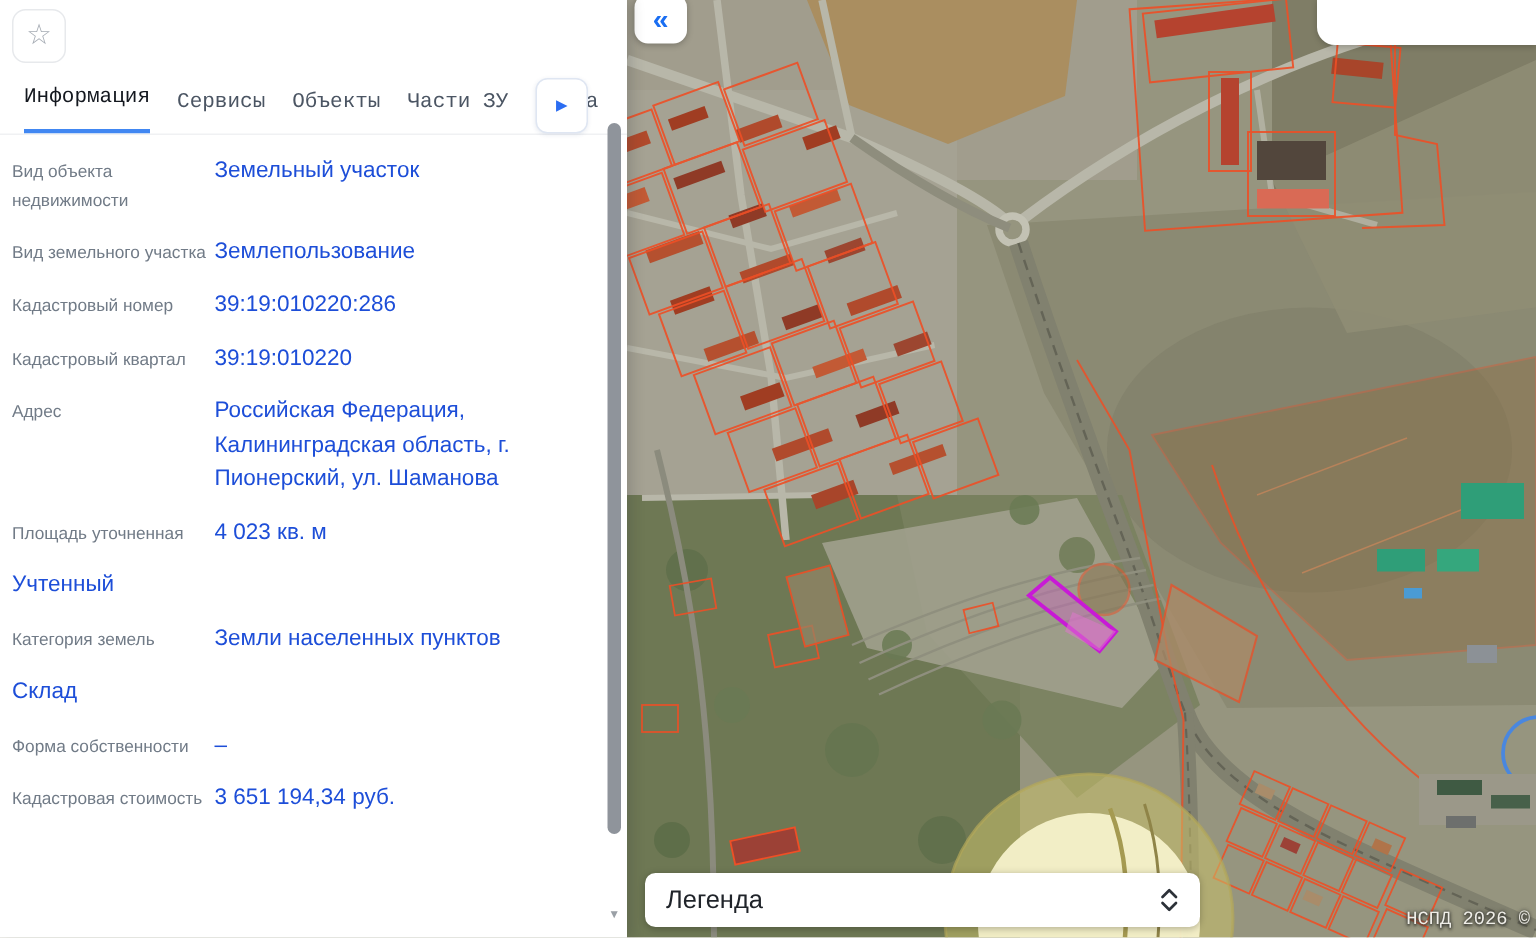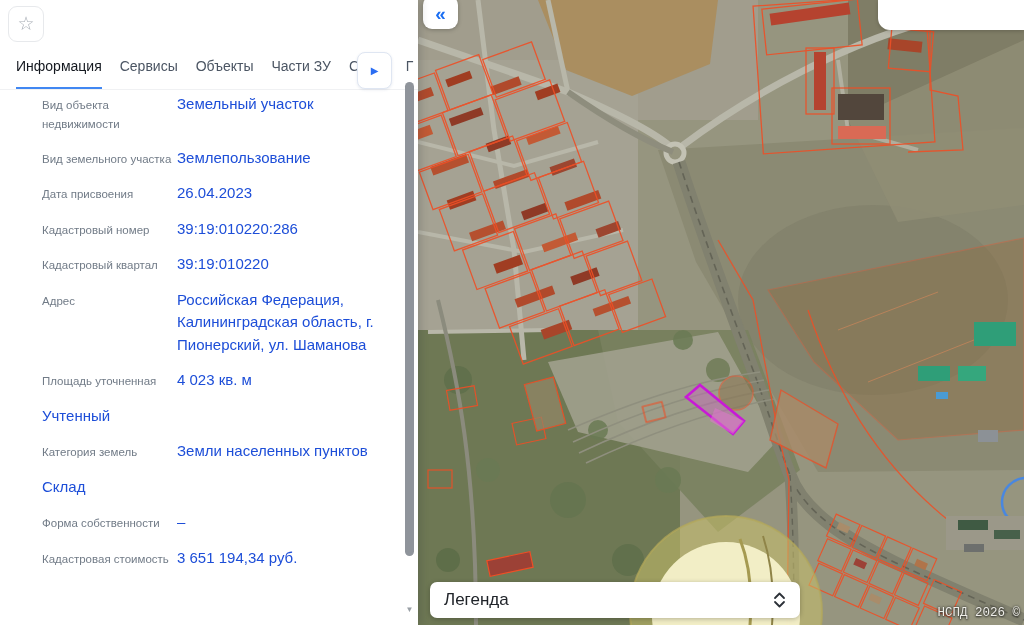--- a/index.html
+++ b/index.html
@@ -7,30 +7,30 @@
               font-family:"Liberation Sans", sans-serif; background:#fff; }
   .app { position:relative; width:1024px; height:625px; }
 
   
   .panel { position:absolute; left:0; top:0; width:418px; height:625px;
            background:#fff; z-index:5; box-shadow:3px 0 8px rgba(40,45,55,.18); }
   .fav-btn { position:absolute; left:8px; top:6px; width:36px; height:36px;
              border:1px solid #e7e9ec; border-radius:9px; background:#fff;
              color:#a7adb5; font-size:19px; line-height:34px; text-align:center; cursor:pointer; }
   .tabs { position:absolute; left:0; top:52px; width:418px; height:38px;
-          display:flex; align-items:flex-start; padding-left:16px;
-          border-bottom:1px solid #f0f1f3; white-space:nowrap; overflow:hidden; }
+          display:flex; align-items:flex-end; padding-left:16px;
+          border-bottom:1px solid #f0f1f3; white-space:nowrap; overflow:hidden;font-family:Liberation Mono, monospace; }
   .tab { font-size:14px; color:#4b5563; margin-right:18px; padding:6px 0 13px;
          cursor:pointer; flex:0 0 auto; }
   .tab.active { color:#14181f; border-bottom:3px solid #4187f2; }
   .tab-scroll-btn { position:absolute; right:26px; top:52px; width:35px; height:37px;
           background:#fff; border:1px solid #dfe6f2; border-radius:8px;
           box-shadow:0 1px 3px rgba(30,60,120,.10); cursor:pointer;
           color:#2b6df2; font-size:10px; text-align:center; line-height:36px; z-index:3; }
-  .fields { position:absolute; left:8px; top:80px; width:384px; padding-top:13px;margin-left:34px; }
+  .fields { position:absolute; left:8px; top:90px; width:384px; padding-top:13px; }
   .row { display:flex; margin-bottom:13px; }
   .row .lbl { flex:0 0 135px; font-size:11.5px; color:#717b87; line-height:1.65; padding-top:3px; }
   .row .val { font-size:15px; color:#1d4ed8; line-height:1.5; }
 
   
   .sb-track { position:absolute; right:3px; top:78px; width:12px; height:540px; }
   .sb-thumb { position:absolute; left:2px; top:4px; width:9px; height:474px;
               background:#8f949b; border-radius:5px; cursor:pointer; }
   .sb-arrow { position:absolute; left:1px; bottom:4px; width:11px; text-align:center;
               color:#9aa0a6; font-size:8px; cursor:pointer; }
@@ -75,24 +75,20 @@
     </div>
 
     <div class="fields">
       <div class="row">
         <div class="lbl">Вид объекта недвижимости</div>
         <div class="val">Земельный участок</div>
       </div>
       <div class="row">
         <div class="lbl">Вид земельного участка</div>
         <div class="val">Землепользование</div>
-      </div>
-      <div class="row">
-        <div class="lbl">Дата присвоения</div>
-        <div class="val">26.04.2023</div>
       </div>
       <div class="row">
         <div class="lbl">Кадастровый номер</div>
         <div class="val">39:19:010220:286</div>
       </div>
       <div class="row">
         <div class="lbl">Кадастровый квартал</div>
         <div class="val">39:19:010220</div>
       </div>
       <div class="row">

